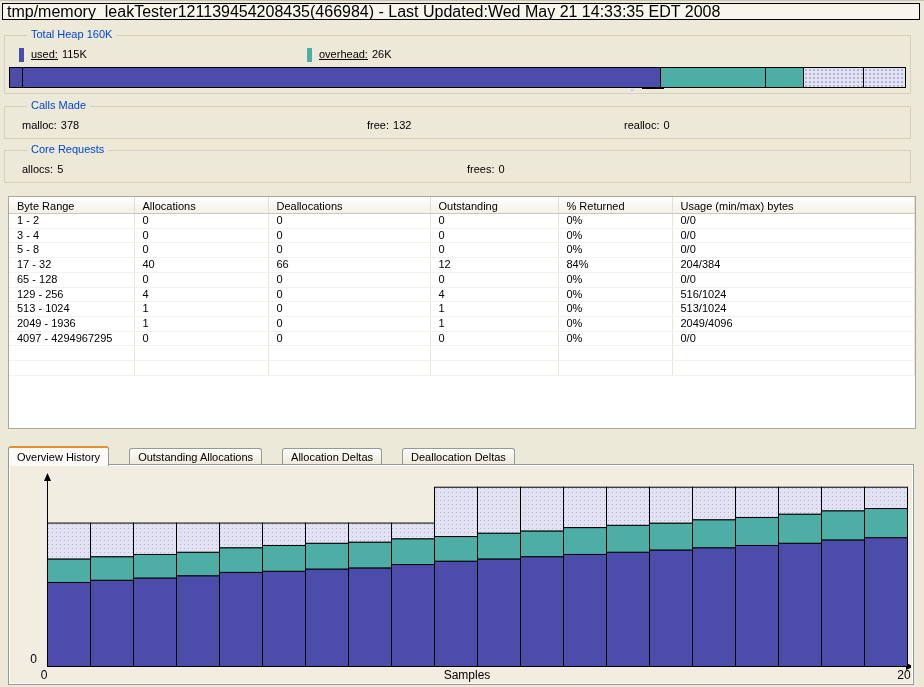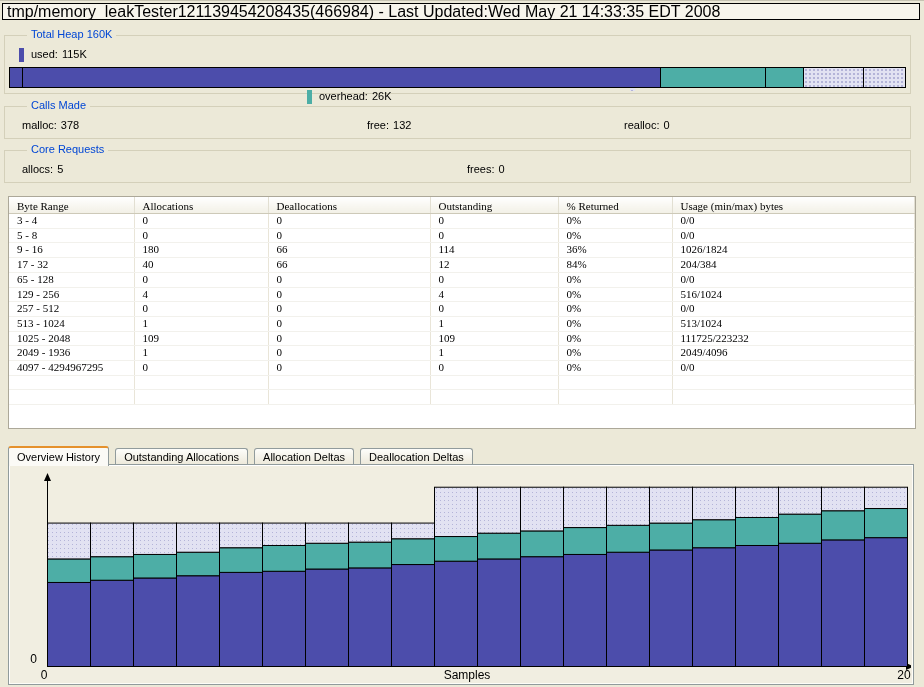--- a/index.html
+++ b/index.html
@@ -25,56 +25,56 @@
   }
   .groupbox .caption {
     position:absolute; top:-8px; left:22px;
     background:#ece9d8; padding:0 4px; color:#0046d5;
   }
   #gb-heap  { top:34px;  height:57px; }
   #gb-calls { top:105px; height:31px;text-decoration:underline; }
   #gb-core  { top:149px; height:31px; }
   .legend-item { position:absolute; top:11px; height:14px; line-height:14px; white-space:nowrap; }
   .legend-item .swatch { display:inline-block; width:5px; height:14px; vertical-align:middle; margin-right:7px; }
-  .legend-item .lbl { margin-right:4px; }
-  #legend-used { left:14px; } #legend-overhead { left:302px;margin-top:42px; } #legend-free { left:625px;margin-top:29px; }
+  .legend-item .lbl { margin-right:4px;text-decoration:underline; }
+  #legend-used { left:14px; } #legend-overhead { left:302px; } #legend-free { left:625px;margin-top:29px; }
   .heapbar {
     position:absolute; left:4px; right:4px; top:31px; height:19px;
     border:1px solid #000; background:#fff; display:flex;
   }
   .heapseg { height:100%; box-sizing:border-box; }
   .heapseg.divider { border-right:1px solid #000; }
   .seg-used { background:#4c4dab; }
   .seg-overhead { background:#4daea6; }
   .seg-free { background-color:#e2e2f2;
     background-image:radial-gradient(#b4b4d8 0.8px, transparent 0.9px);
     background-size:4px 4px; }
   .stat { position:absolute; top:12px; white-space:nowrap; }
   .stat .lbl { margin-right:4px; }
   
   .table-wrap {
     position:absolute; left:8px; top:195px; width:906px; height:231px;
     background:#fff; border:1px solid #aca899; overflow:hidden;
   }
-  table { border-collapse:collapse; width:100%; table-layout:fixed;font-family:Liberation Serif, serif; }
+  table { border-collapse:collapse; width:100%; table-layout:fixed; }
   th {
     height:15px; font-weight:normal; text-align:left; padding:1px 4px 0 8px;
     background:linear-gradient(#ffffff,#f2f0e6);
     border-bottom:1px solid #cdc9b8; border-right:1px solid #e2dfd2;
     white-space:nowrap; overflow:hidden;
   }
   td {
     height:13.7px; line-height:13.7px; padding:0 4px 0 8px;
     border-right:1px solid #e9e5d8; border-bottom:1px solid #f2f1ec;
     white-space:nowrap; overflow:hidden;
   }
   
   .tabs { position:absolute; left:8px; top:443px; height:21px; display:flex; align-items:flex-end; }
   .tab {
-    position:relative; height:16px; line-height:16px; padding:0 8px; margin-right:6px;
+    position:relative; height:16px; line-height:16px; padding:0 8px; margin-right:20px;
     background:linear-gradient(#fdfdfa,#ece8d9);
     border:1px solid #919b9c; border-bottom:none;
     border-radius:3px 3px 0 0; white-space:nowrap; cursor:default;
   }
   .tab.active {
     height:18px; line-height:18px; background:#fbfaf6;
     border-top:2px solid #e5912d; margin-bottom:-1px; z-index:5;
   }
   
   .chart-panel {
@@ -141,42 +141,42 @@
           <th>Byte Range</th>
           <th>Allocations</th>
           <th>Deallocations</th>
           <th>Outstanding</th>
           <th>% Returned</th>
           <th>Usage (min/max) bytes</th>
         </tr>
       </thead>
     <tbody id="table-body">
         <tr>
+          <td>1 - 2</td>
+          <td>0</td>
+          <td>0</td>
+          <td>0</td>
+          <td>0%</td>
+          <td>0/0</td>
+        </tr>
+        <tr>
           <td>3 - 4</td>
           <td>0</td>
           <td>0</td>
           <td>0</td>
           <td>0%</td>
           <td>0/0</td>
         </tr>
         <tr>
           <td>5 - 8</td>
           <td>0</td>
           <td>0</td>
           <td>0</td>
           <td>0%</td>
           <td>0/0</td>
-        </tr>
-        <tr>
-          <td>9 - 16</td>
-          <td>180</td>
-          <td>66</td>
-          <td>114</td>
-          <td>36%</td>
-          <td>1026/1824</td>
         </tr>
         <tr>
           <td>17 - 32</td>
           <td>40</td>
           <td>66</td>
           <td>12</td>
           <td>84%</td>
           <td>204/384</td>
         </tr>
         <tr>
@@ -189,42 +189,26 @@
         </tr>
         <tr>
           <td>129 - 256</td>
           <td>4</td>
           <td>0</td>
           <td>4</td>
           <td>0%</td>
           <td>516/1024</td>
         </tr>
         <tr>
-          <td>257 - 512</td>
-          <td>0</td>
-          <td>0</td>
-          <td>0</td>
-          <td>0%</td>
-          <td>0/0</td>
-        </tr>
-        <tr>
           <td>513 - 1024</td>
           <td>1</td>
           <td>0</td>
           <td>1</td>
           <td>0%</td>
           <td>513/1024</td>
-        </tr>
-        <tr>
-          <td>1025 - 2048</td>
-          <td>109</td>
-          <td>0</td>
-          <td>109</td>
-          <td>0%</td>
-          <td>111725/223232</td>
         </tr>
         <tr>
           <td>2049 - 1936</td>
           <td>1</td>
           <td>0</td>
           <td>1</td>
           <td>0%</td>
           <td>2049/4096</td>
         </tr>
         <tr>

